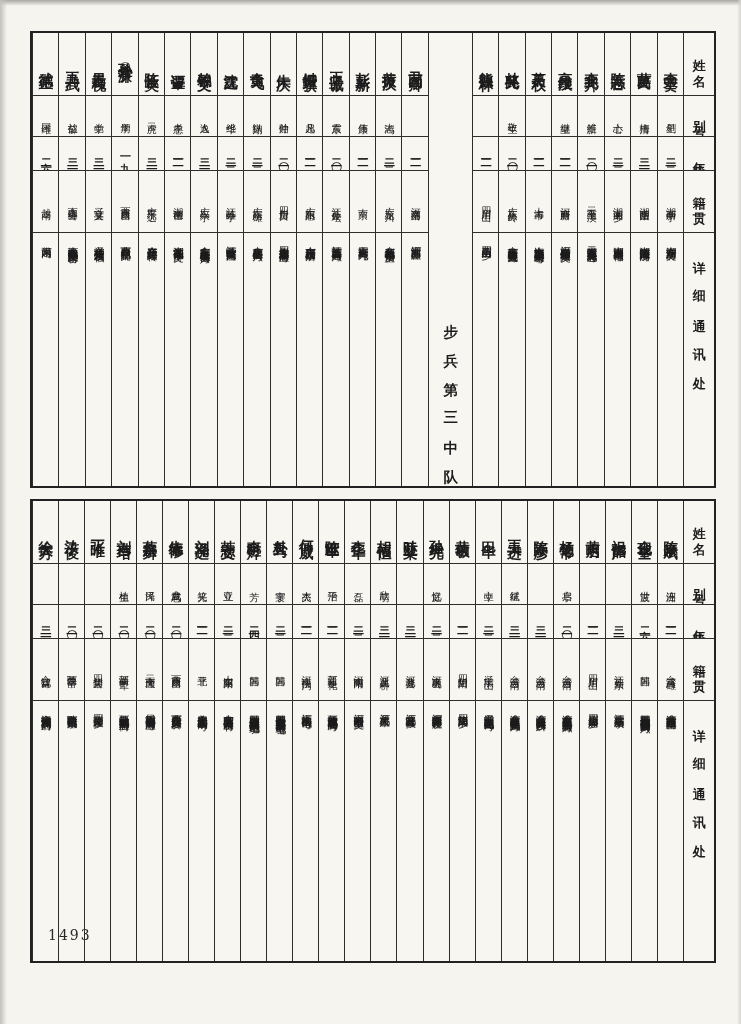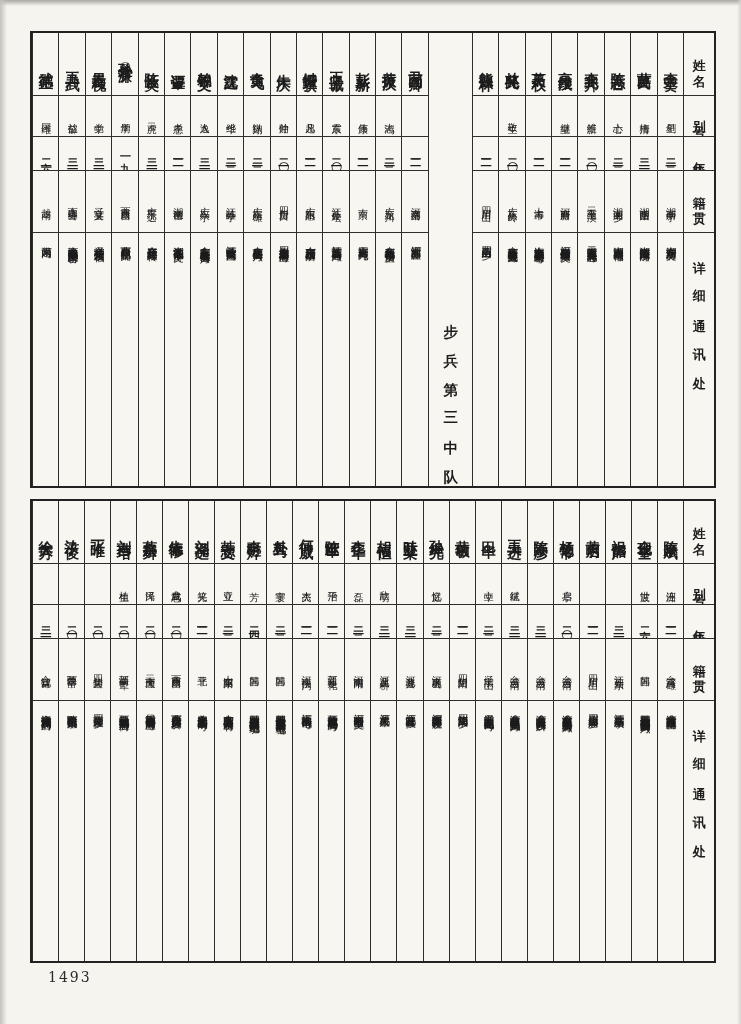--- a/index.html
+++ b/index.html
@@ -54,21 +54,21 @@
   .header-label { font-weight:700; font-size:13px; }
   .h-name   { letter-spacing:15px; }
   .h-alias  { letter-spacing:6px; }
   .h-age    { letter-spacing:2px; }
   .h-native { letter-spacing:15px; }
   .h-addr   { letter-spacing:29px; padding-top:12px; }
 
   .unit-label { font-size:14.5px; font-weight:700; letter-spacing:29px; }
 
   .page-number {
-    position:absolute; left:48px; top:969px;
+    position:absolute; left:48px; top:927px;
     font-size:14px; letter-spacing:2px; color:#2a2a2a;
     font-family:"DejaVu Serif","Liberation Serif",serif;
   }
 </style>
 </head>
 <body>
 
 <div class="page">
   <div class="scan-edge-top"></div>
   <div class="scan-edge-left"></div>

